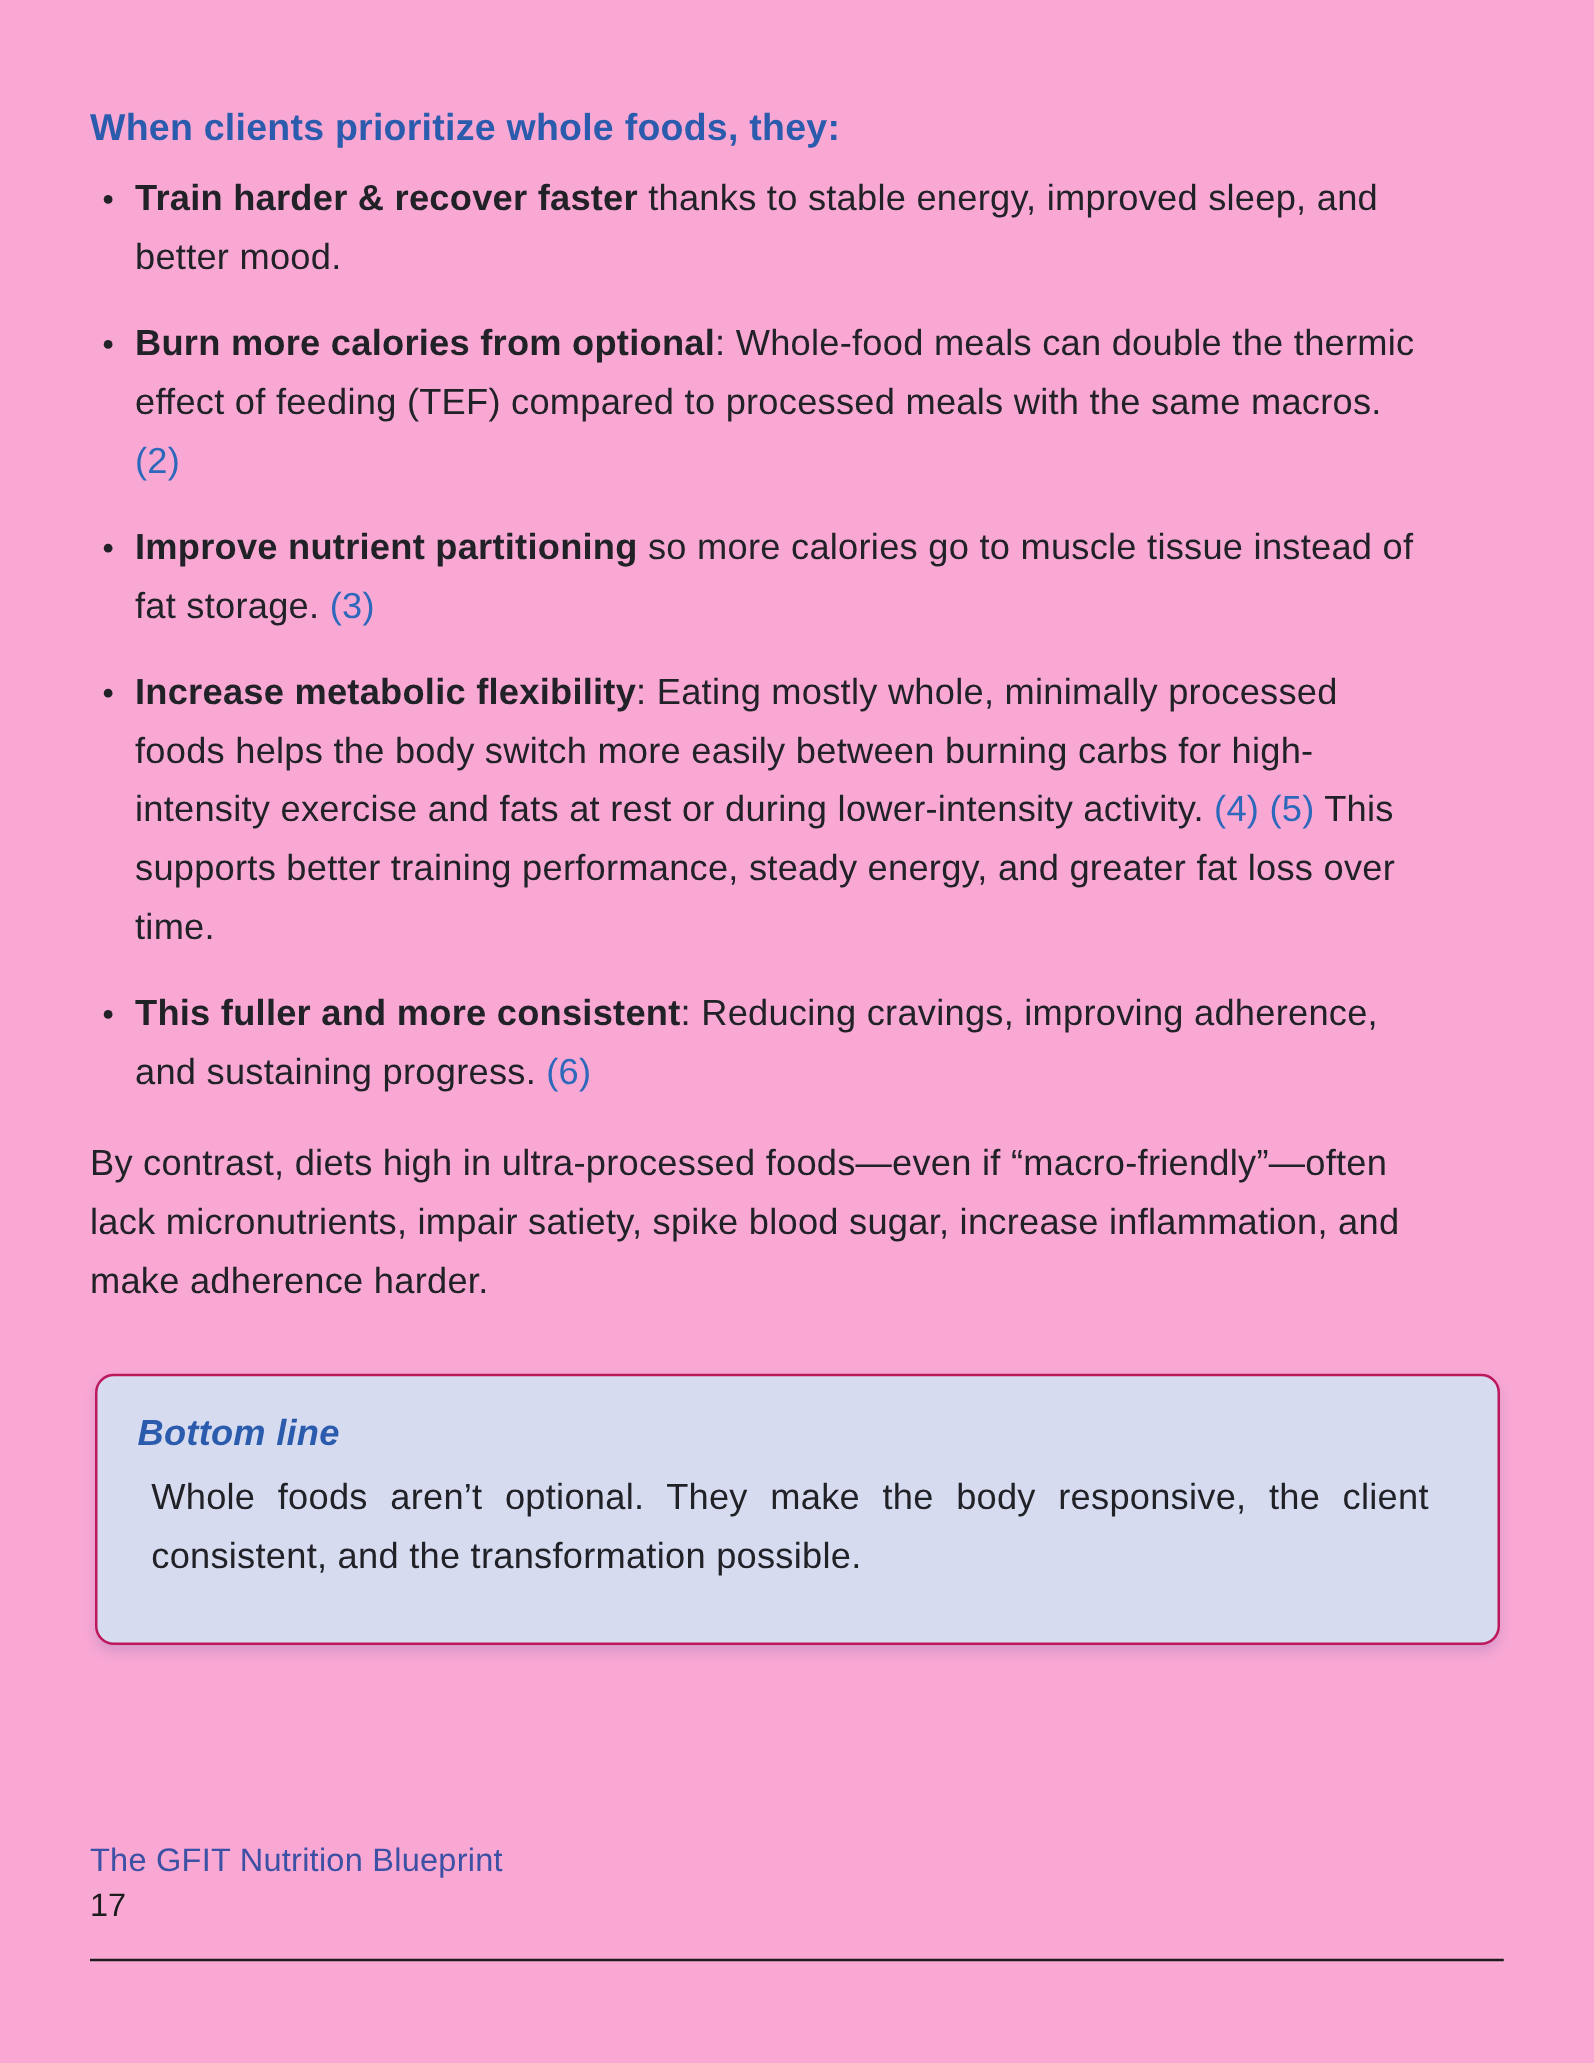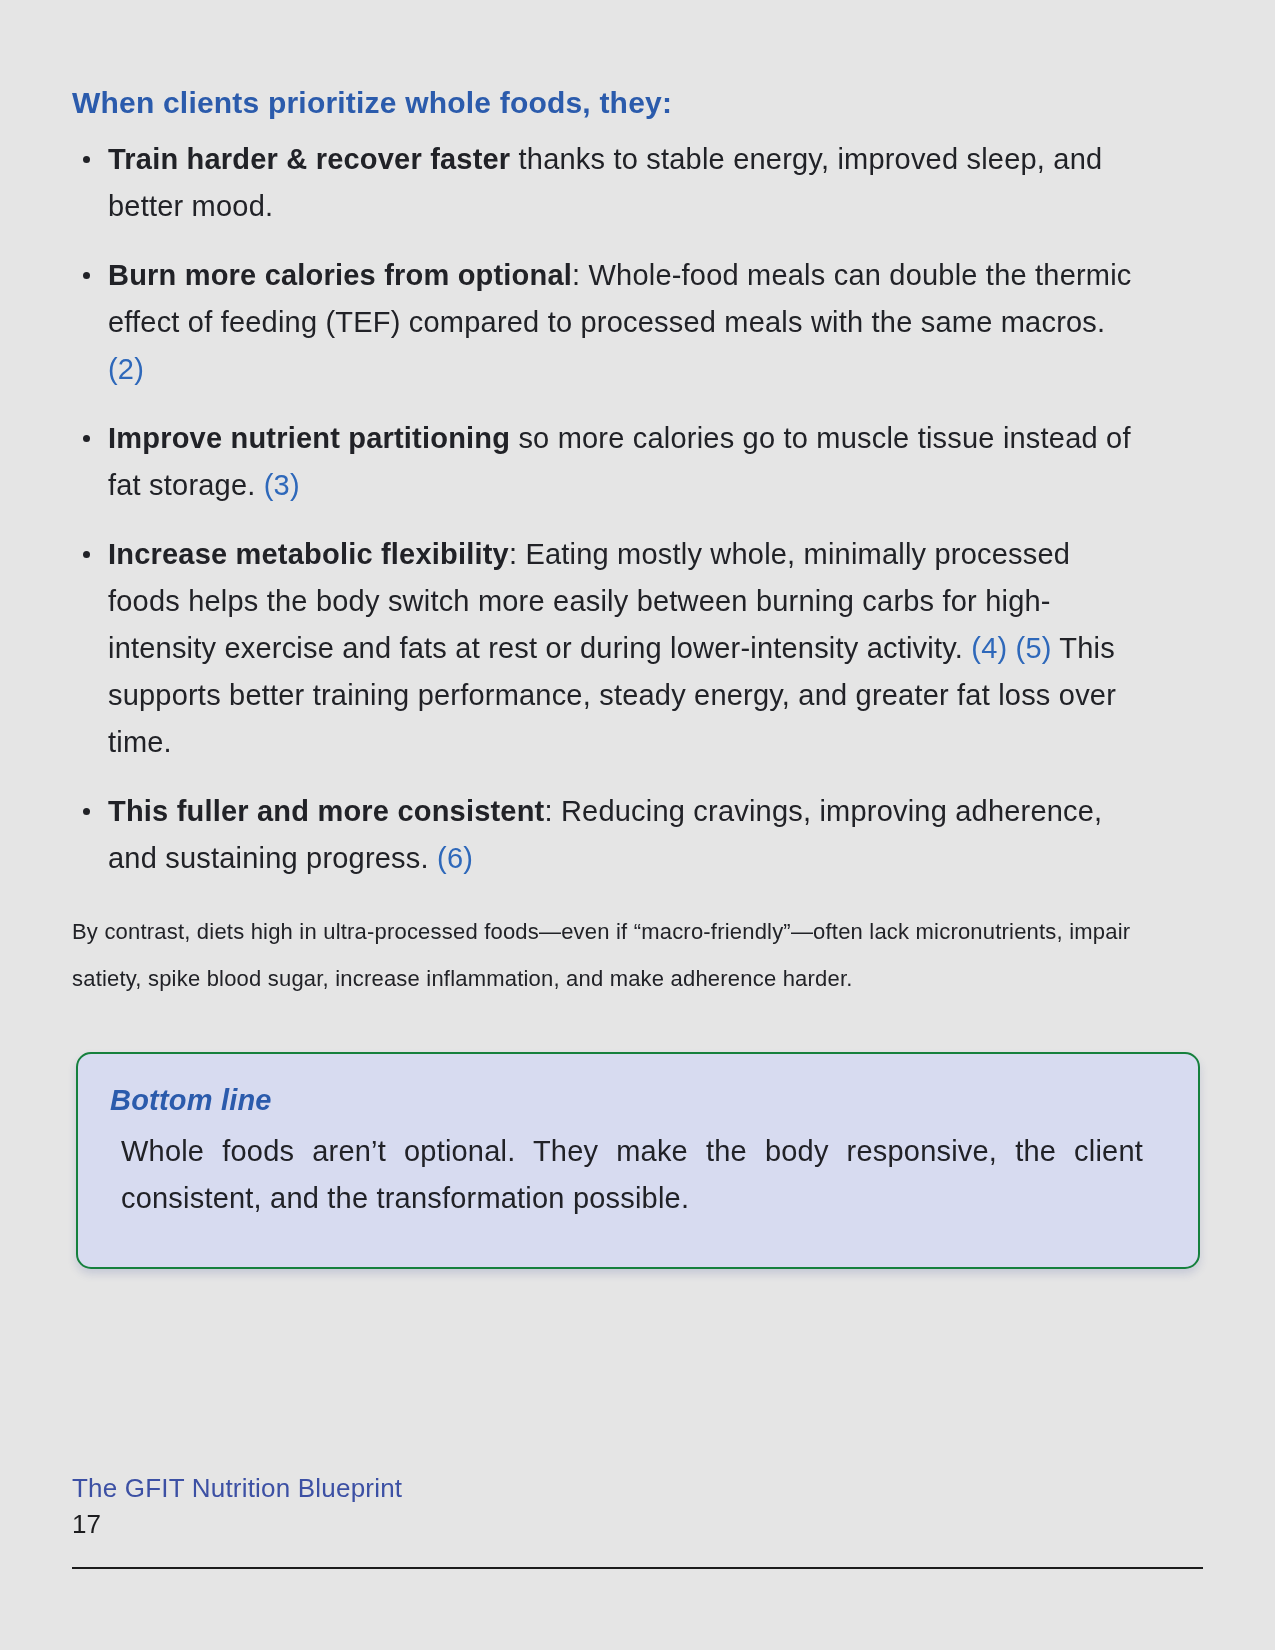--- a/index.html
+++ b/index.html
@@ -2,21 +2,21 @@
 <html><head>
 <meta charset="utf-8">
 <title>The GFIT Nutrition Blueprint — Page 10</title>
 <style>
   html, body { margin: 0; padding: 0; background: #ffffff; }
   .page {
     position: relative;
     width: 1275px;
     height: 1650px;
     margin: 0 auto;
-    background: #e5e5e5;
+    background: #f9a8d4;
     font-family: "Liberation Sans", sans-serif;
     color: #212227;
     display: flex;
     flex-direction: column;
     overflow: hidden;
     box-sizing: border-box;
   }
   .content {
     padding: 86px 72px 0 72px;
   }
@@ -54,31 +54,31 @@
     margin-top: 20px;
   }
   .content-text {
     max-width: 1035px;
   }
   .seg-bold { font-weight: 700; }
   .seg-normal { font-weight: 400; }
   .seg-cite { color: #2e68ba; }
   .contrast-paragraph {
     margin: 26px 0 0 0;
-    font-size: 22px;
+    font-size: 29px;
     line-height: 47px;
     letter-spacing: 0.2px;
     max-width: 1090px;
   }
   .callout {
     margin: 50px 72px 0 76px;
     width: 1124px;
     box-sizing: border-box;
     background: #d7dbf0;
-    border: 2px solid #15803d;
+    border: 2px solid #be185d;
     border-radius: 15px;
     padding: 30px 44px 34px 32px;
     box-shadow: 0 5px 9px rgba(60, 80, 150, 0.18);
   }
   .callout-title {
     margin: 0 0 8px 0;
     font-size: 29px;
     font-weight: 700;
     font-style: italic;
     color: #2b5bac;

